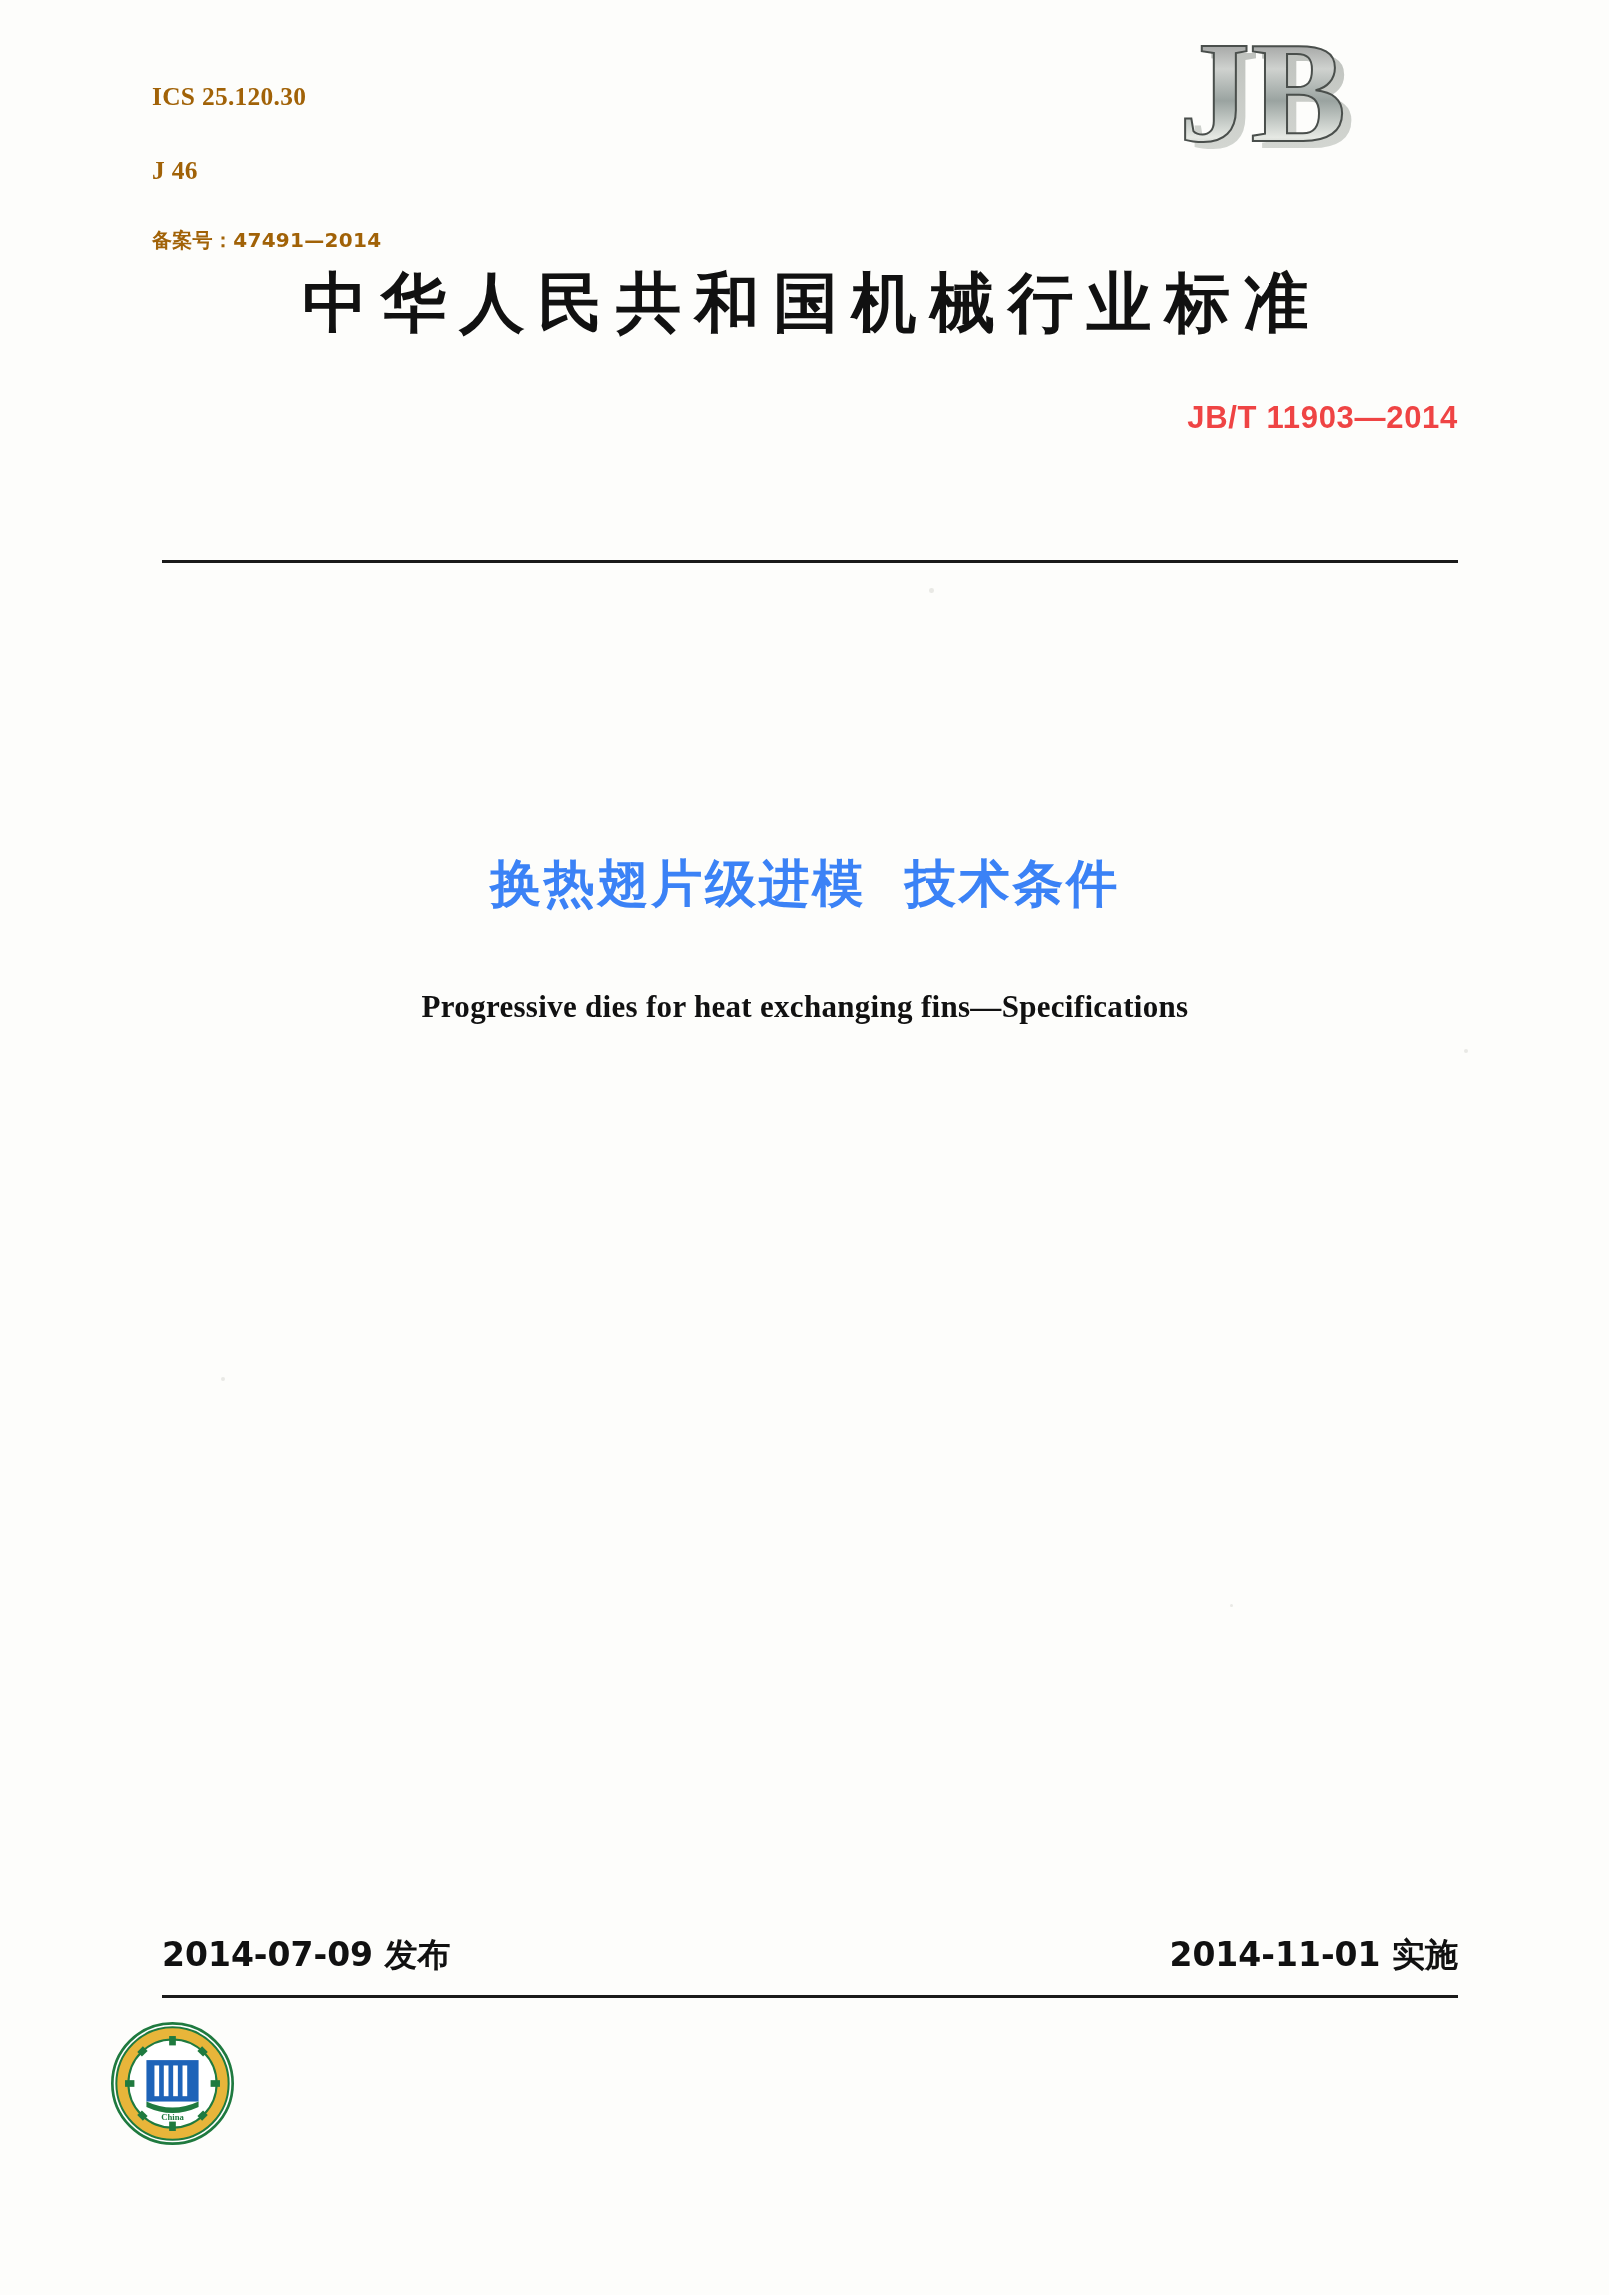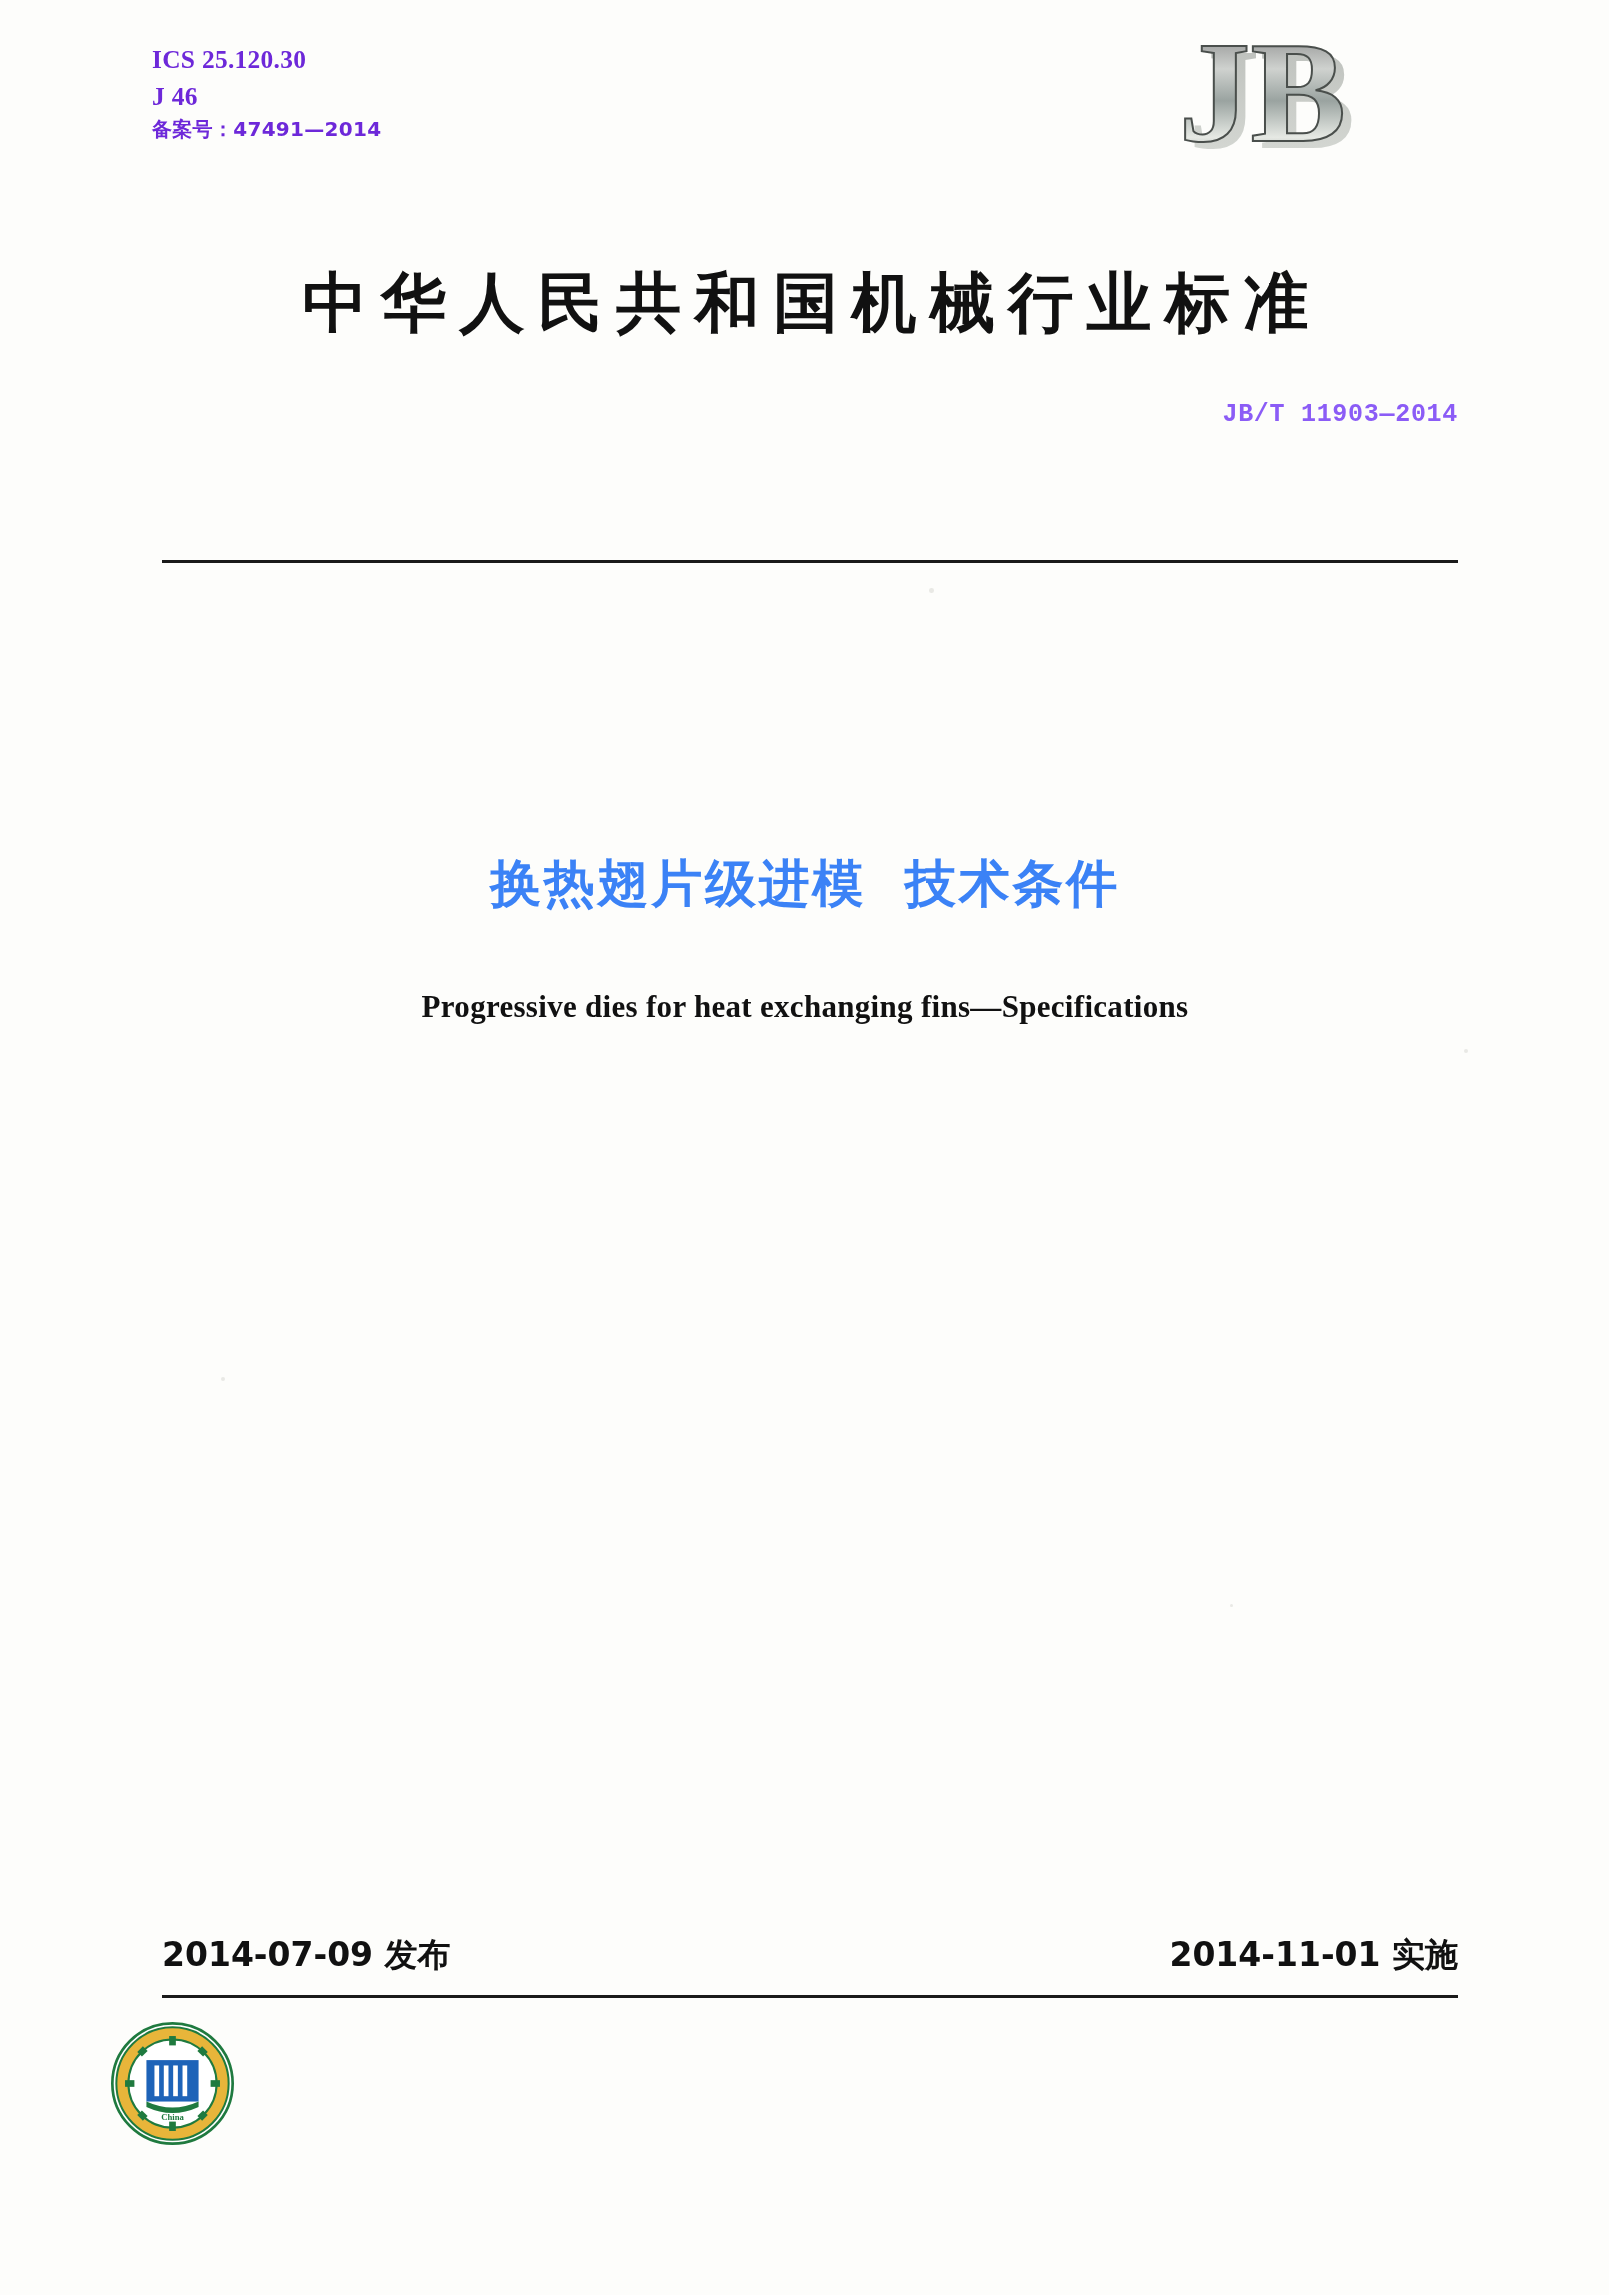--- a/index.html
+++ b/index.html
@@ -23,23 +23,24 @@
   .id-block {
     position: absolute;
     left: 152px;
     top: 41px;
     line-height: 1.45;
   }
   .id-line {
     font-family: "Liberation Serif", serif;
     font-weight: bold;
     font-size: 25.4px;
-    color: #6d28d9;
+    color: #a16207;
     letter-spacing: 0.3px;
     white-space: nowrap;
+    margin-top: 37px;
   }
   .id-line.cn {
     font-family: "DejaVu Sans", "Liberation Sans", sans-serif;
     font-weight: bold;
     font-size: 20px;
   }
 
   
   .jb-logo {
     position: absolute;
@@ -71,24 +72,24 @@
     letter-spacing: 13.4px;
     color: #111;
     padding-left: 13.4px;
   }
 
   
   .std-no {
     position: absolute;
     right: 152px;
     top: 400px;
-    font-family: Liberation Mono, monospace;
-    font-weight: bold;
-    font-size: 25px;
-    color: #8b5cf6;
+    font-family: Liberation Sans, sans-serif;
+    font-weight: bold;
+    font-size: 31px;
+    color: #ef4444;
     letter-spacing: 0.7px;
   }
 
   
   .rule {
     position: absolute;
     left: 162px;
     right: 152px;
     top: 560px;
     height: 3.3px;

